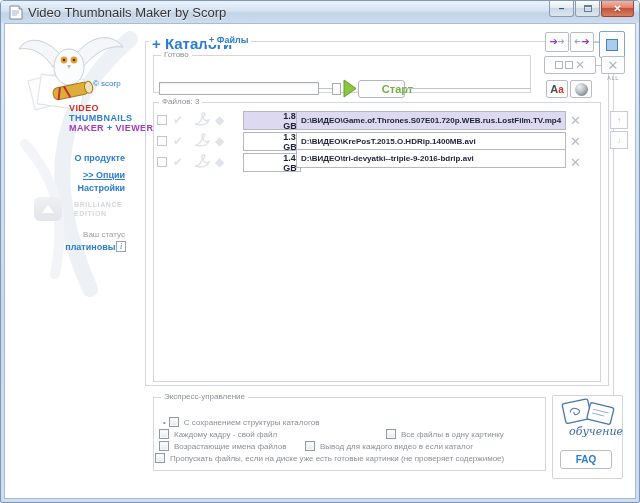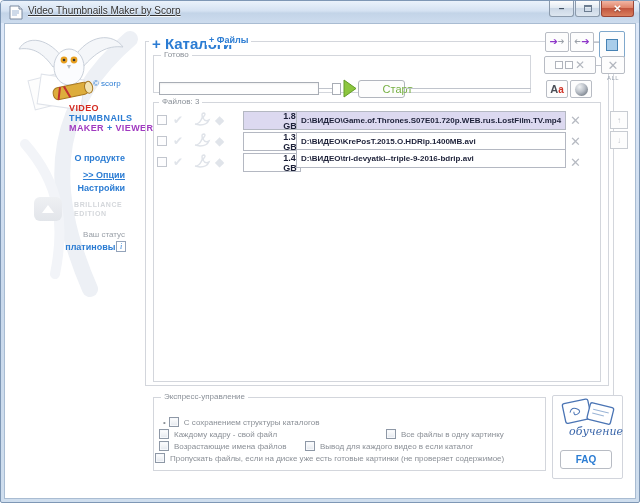--- a/index.html
+++ b/index.html
@@ -6,22 +6,22 @@
   html,body { width:640px; height:503px; overflow:hidden; background:#fff;
     font-family:"Liberation Sans", sans-serif; }
   #win { position:relative; width:640px; height:503px;
     background:linear-gradient(#dfeafa,#c9d9ec 60%,#cfdeee);
     border:1px solid #7e97b5; border-radius:4px 4px 2px 2px; overflow:hidden; }
   .abs { position:absolute; }
 
   
   .titlebar { position:absolute; left:0; top:0; right:0; height:22px;
     background:linear-gradient(#eaf2fb,#d5e2f2 45%,#c3d4e8 55%,#cddcee); }
-  .title-text { position:absolute; left:27px; top:4px; font-size:10px; color:#333;
-    text-shadow:0 1px 0 rgba(255,255,255,.8);text-decoration:underline; }
+  .title-text { position:absolute; left:27px; top:4px; font-size:13px; color:#333;
+    text-shadow:0 1px 0 rgba(255,255,255,.8); }
   .winbtns { position:absolute; top:0; right:5px; display:flex; }
   .wbtn { height:16px; border:1px solid #89552e00; display:flex; align-items:center; justify-content:center;
     border:1px solid #8b9aac; border-top:none; border-radius:0 0 3px 3px; margin-left:1px;
     font-size:10px; color:#3c4c5e; font-weight:bold;
     background:linear-gradient(#fdfdfd,#e2eaf2 45%,#ccd8e6 50%,#dde6f0); }
   .wbtn.min, .wbtn.max { width:25px; }
   .wbtn.close { width:33px; color:#fff;
     background:linear-gradient(#f2b5a3,#e0846a 45%,#c2563f 50%,#d97e5e);
     border-color:#9a4536; text-shadow:0 1px 1px rgba(0,0,0,.35); }
   .max-glyph { width:8px; height:7px; border:1px solid #6b7c90; border-top-width:2px; background:transparent; }
@@ -49,21 +49,21 @@
     font-family:"Liberation Serif", serif; font-style:italic; font-size:8px; color:#2b7cd3;
     display:flex; align-items:center; justify-content:center; background:#fff; }
 
   
   .progress { position:absolute; left:158px; top:81px; width:160px; height:13px;
     border:1px solid #a8adb5; background:#fefefe; box-shadow:inset 0 1px 2px rgba(0,0,0,.06); }
   .hline { position:absolute; height:1px; background:#c0c4cc; }
   .vline { position:absolute; width:1px; background:#d3d6dc; }
   .conn-sq { position:absolute; left:331px; top:82px; width:9px; height:12px; border:1px solid #a8adb5; background:#fff; }
   .start-btn { position:absolute; left:357px; top:79px; width:47px; height:18px; border:1px solid #b2b6be;
-    border-radius:3px; background:#fdfdfd; color:#76b043; font-size:11px; font-weight:normal;
+    border-radius:3px; background:#fdfdfd; color:#76b043; font-size:11px; font-weight:bold;
     display:flex; align-items:center; justify-content:center; cursor:pointer;padding-left:32px; }
 
   
   .tbtn { position:absolute; border:1px solid #b8bcc4; border-radius:2px; background:#fdfdfd;
     display:flex; align-items:center; justify-content:center; cursor:pointer; }
   .ar { font-family:"DejaVu Sans", sans-serif; font-size:10px; line-height:1; }
   .ar.p { color:#8d35c8; }
   .ar.g { color:#9aa0a8; font-size:8px; }
   .flip { display:inline-block; transform:scaleX(-1); }
   .blue-sq { width:12px; height:12px; background:#a9cdea; border:1px solid #4682b4; }

